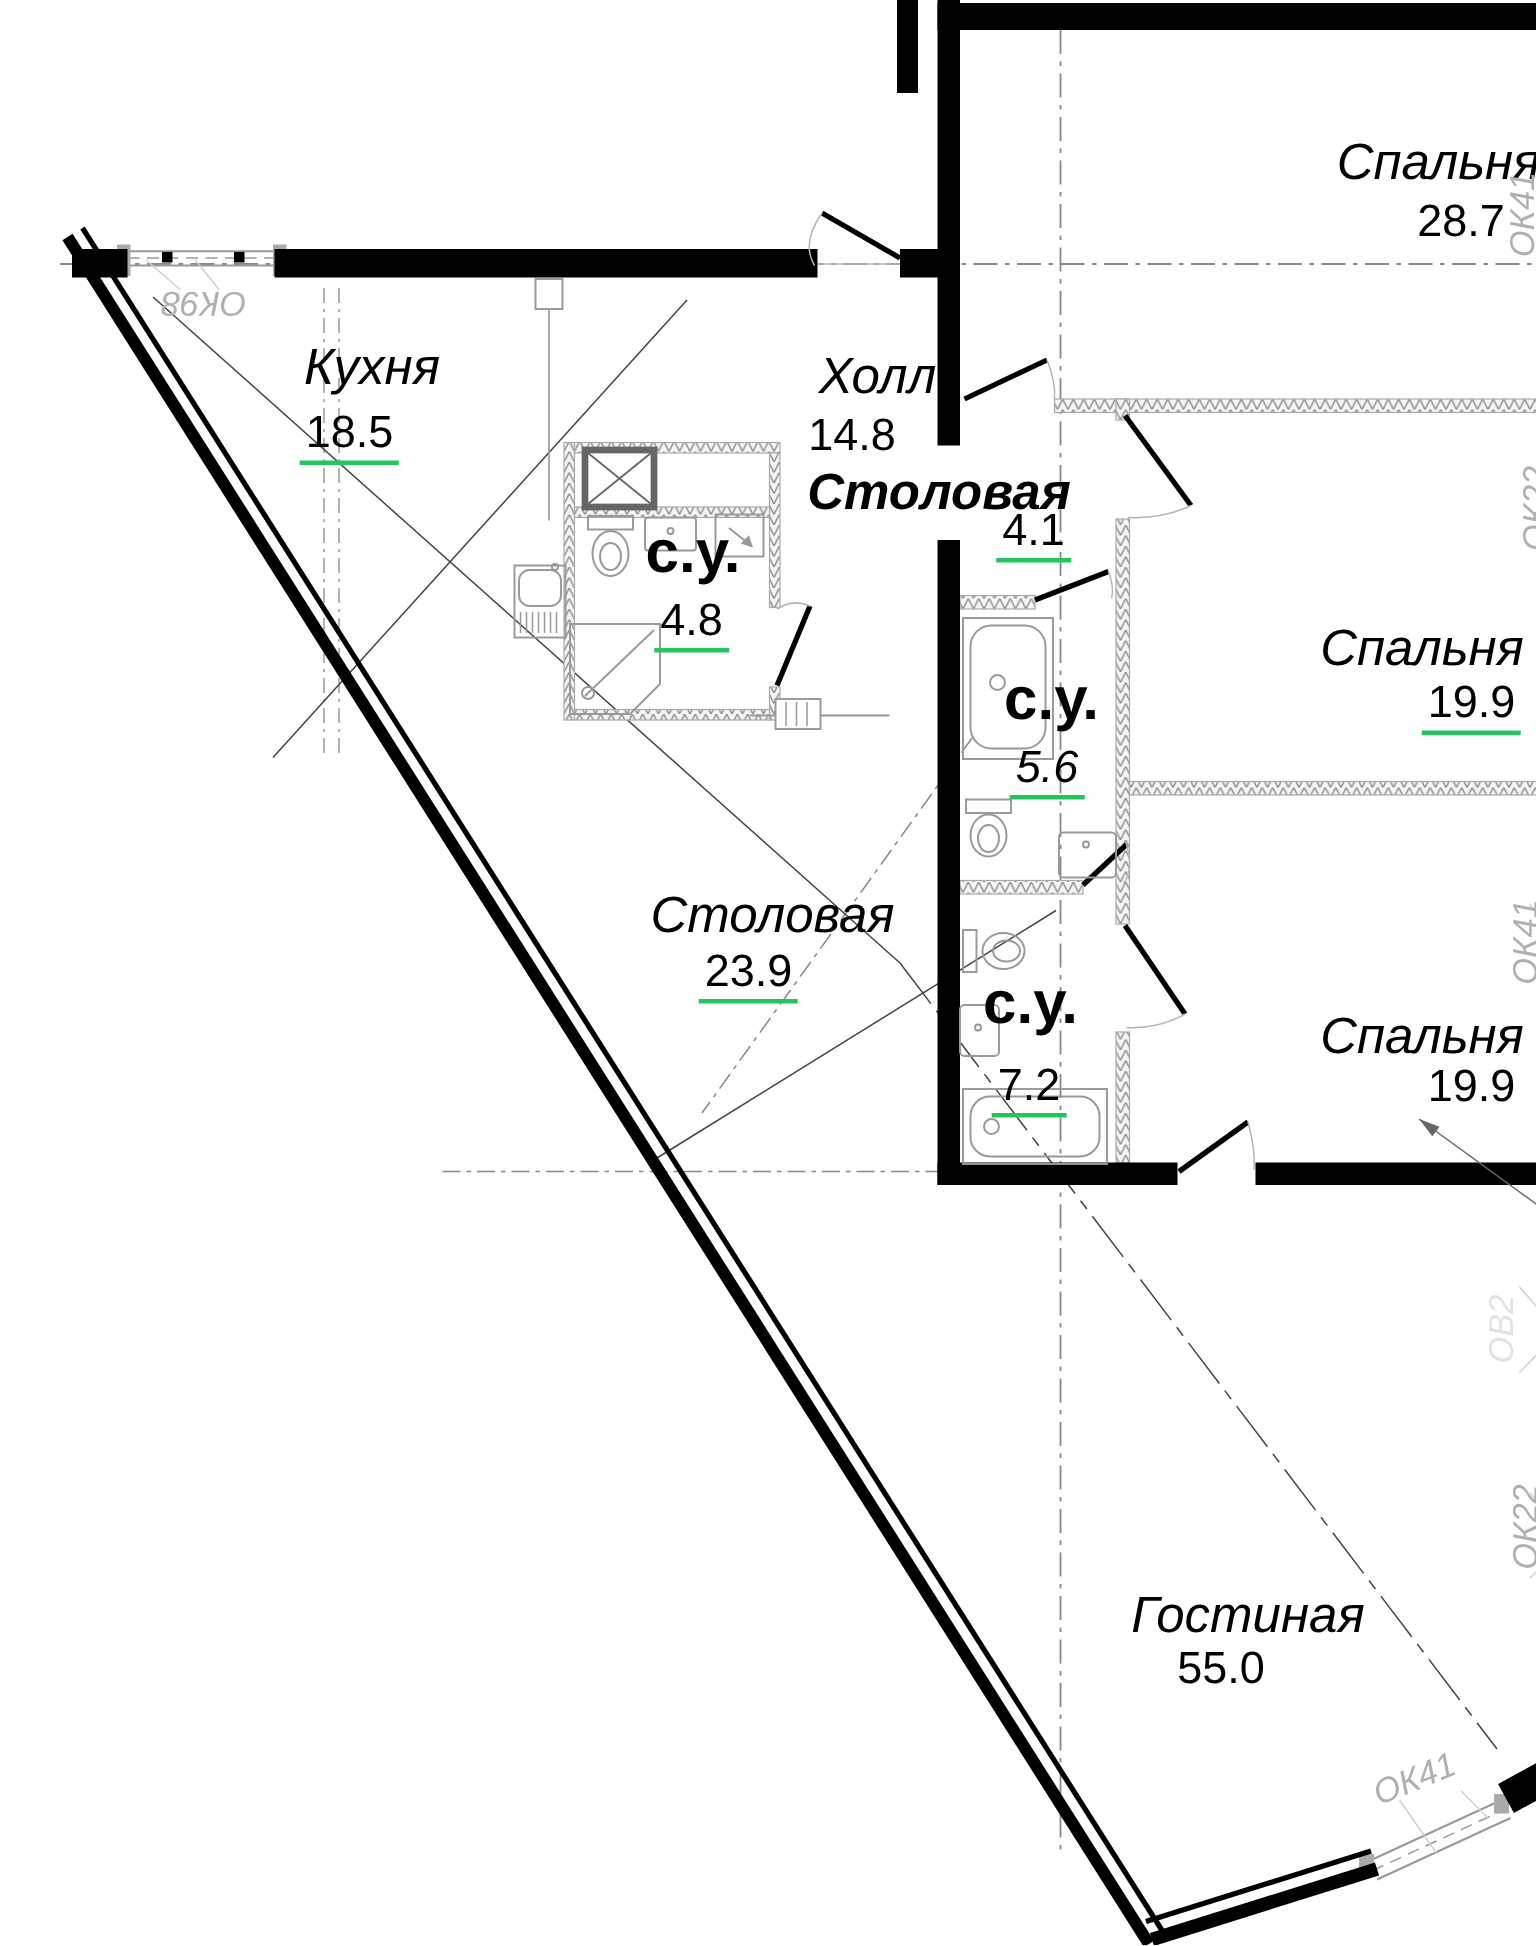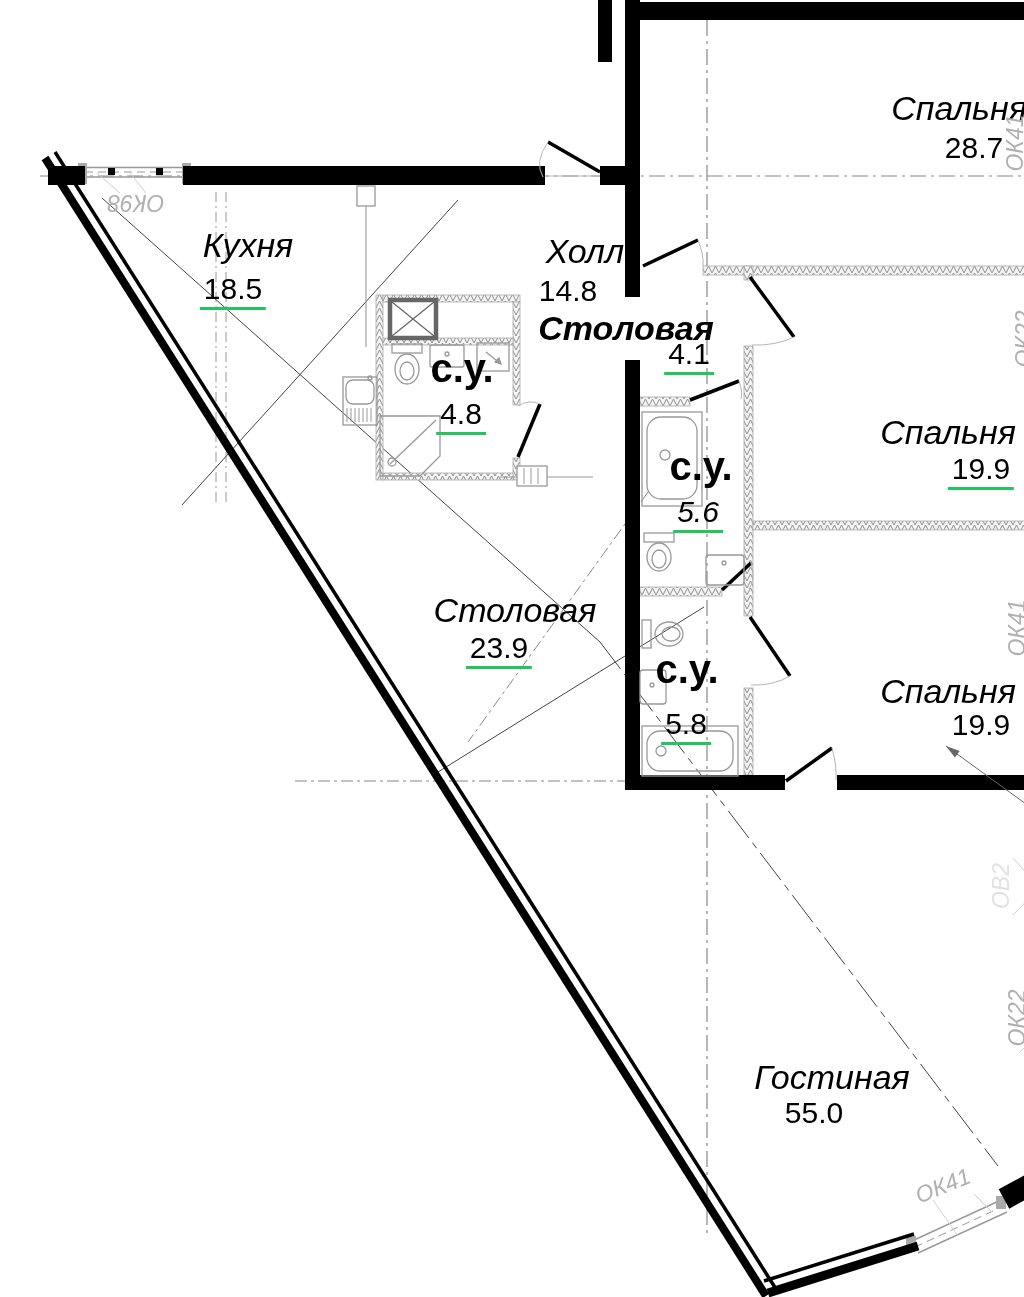--- a/index.html
+++ b/index.html
@@ -236,21 +236,21 @@
 <div class="lbl su" style="left:422px;top:368px;">с.у.</div>
 <div class="lbl ra u" style="left:421px;top:417px;">4.8</div>
 
 <div class="lbl rn" style="left:908px;top:432px;">Спальня</div>
 <div class="lbl ra u" style="left:941px;top:472px;">19.9</div>
 
 <div class="lbl su" style="left:661px;top:466px;">с.у.</div>
 <div class="lbl ra u" style="left:658px;top:515px;font-style:italic;">5.6</div>
 
 <div class="lbl su" style="left:647px;top:669px;">с.у.</div>
-<div class="lbl ra u" style="left:646px;top:727px;">5.8</div>
+<div class="lbl ra u" style="left:646px;top:727px;">7.2</div>
 
 <div class="lbl rn" style="left:475px;top:610px;">Столовая</div>
 <div class="lbl ra u" style="left:459px;top:651px;">23.9</div>
 
 <div class="lbl rn" style="left:908px;top:691px;">Спальня</div>
 <div class="lbl ra" style="left:941px;top:725px;">19.9</div>
 
 <div class="lbl rn" style="left:792px;top:1077px;text-align:center;">Гостиная</div>
 <div class="lbl ra" style="left:774px;top:1113px;">55.0</div>
 

